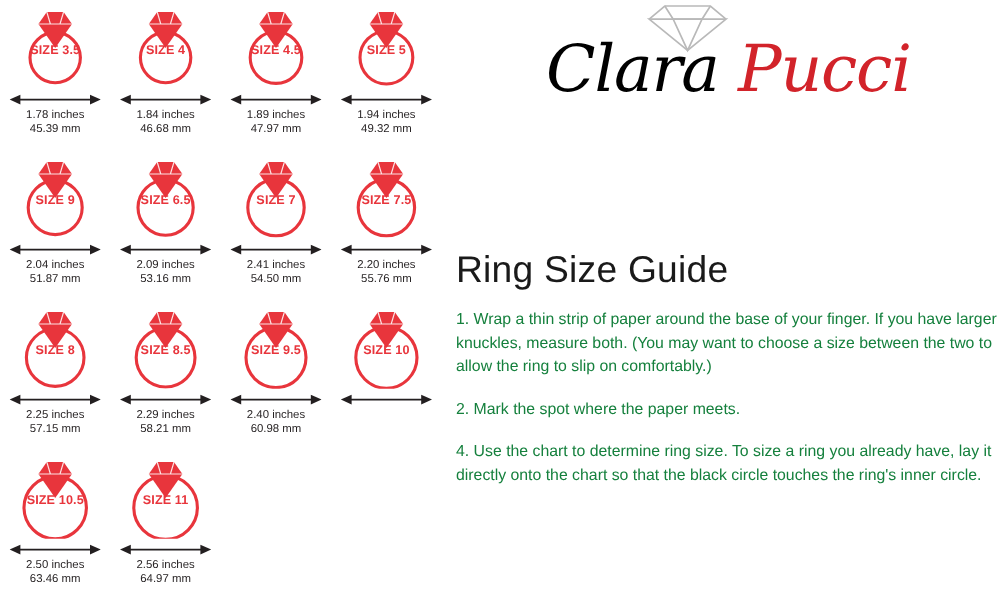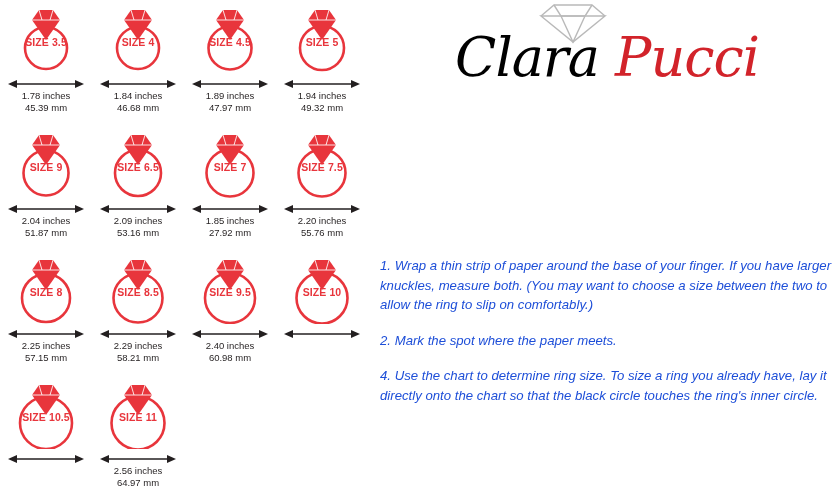--- a/index.html
+++ b/index.html
@@ -124,23 +124,22 @@
   }
   .steps {
     position: absolute;
     left: 8px;
     top: 243px;
     width: 452px;
   }
   .step {
     font-size: 13.2px;
     line-height: 19.5px;
-    color: #1d4ed8;
+    color: #15803d;
     margin-bottom: 16px;
-    font-style: italic;
   }
 </style>
 </head>
 <body>
 
 <div class="page">
 
   <div class="ring-grid">
 
     <div class="ring-cell">
@@ -293,22 +292,22 @@
       </span>
       <div class="size-label">SIZE 7</div>
       <span class="measure-line">
         <svg viewBox="0 0 76 12" width="76" height="12" aria-hidden="true">
           <line x1="6" y1="6" x2="70" y2="6" stroke="#231f20" stroke-width="1.6"></line>
           <path d="M0 6 L9 2 L9 10 Z" fill="#231f20"></path>
           <path d="M76 6 L67 2 L67 10 Z" fill="#231f20"></path>
         </svg>
       </span>
       <div class="dims">
-        <div>1.85 inches</div>
-        <div>27.92 mm</div>
+        <div>2.41 inches</div>
+        <div>54.50 mm</div>
       </div>
     </div>
 
     <div class="ring-cell">
       <span class="ring-art">
         <svg viewBox="0 0 80 72" width="80" height="72" aria-hidden="true">
           <circle cx="40" cy="46" r="23.5" fill="none" stroke="#e8353c" stroke-width="2.6"></circle>
           <path d="M26 18 L54 18 L40 38 Z" fill="#e8353c"></path>
           <path d="M26 18 L33 8 L47 8 L54 18 Z" fill="#e8353c"></path>
           <path d="M33 8 L36 18 M47 8 L44 18 M26 18 L54 18" stroke="#ffffff" stroke-width="1" fill="none" opacity="0.85"></path>
@@ -427,20 +426,24 @@
         </svg>
       </span>
       <div class="size-label">SIZE 10.5</div>
       <span class="measure-line">
         <svg viewBox="0 0 76 12" width="76" height="12" aria-hidden="true">
           <line x1="6" y1="6" x2="70" y2="6" stroke="#231f20" stroke-width="1.6"></line>
           <path d="M0 6 L9 2 L9 10 Z" fill="#231f20"></path>
           <path d="M76 6 L67 2 L67 10 Z" fill="#231f20"></path>
         </svg>
       </span>
+      <div class="dims">
+        <div>2.50 inches</div>
+        <div>63.46 mm</div>
+      </div>
     </div>
 
     <div class="ring-cell">
       <span class="ring-art">
         <svg viewBox="0 0 80 72" width="80" height="72" aria-hidden="true">
           <circle cx="40" cy="46" r="26.5" fill="none" stroke="#e8353c" stroke-width="2.6"></circle>
           <path d="M26 18 L54 18 L40 38 Z" fill="#e8353c"></path>
           <path d="M26 18 L33 8 L47 8 L54 18 Z" fill="#e8353c"></path>
           <path d="M33 8 L36 18 M47 8 L44 18 M26 18 L54 18" stroke="#ffffff" stroke-width="1" fill="none" opacity="0.85"></path>
         </svg>
@@ -472,20 +475,21 @@
             <path d="M17 3 L24 14 L36 40 L48 14 L55 3"></path>
             <path d="M24 14 L48 14"></path>
           </g>
         </svg>
       </span>
       <div class="logo-text">
         <span class="logo-clara">Clara</span><span>&nbsp;</span><span class="logo-pucci">Pucci</span>
       </div>
     </div>
 
+    <h1 class="guide-title">Ring Size Guide</h1>
 
     <div class="steps">
       <p class="step">1.  Wrap a thin strip of paper around the base of your finger. If you have larger knuckles, measure both. (You may want to choose a size between the two to allow the ring to slip on comfortably.)</p>
       <p class="step">2.  Mark the spot where the paper meets.</p>
       <p class="step">4.  Use the chart to determine ring size. To size a ring you already have, lay it directly onto the chart so that the black circle touches the ring's inner circle.</p>
     </div>
 
   </div>
 </div>
 

